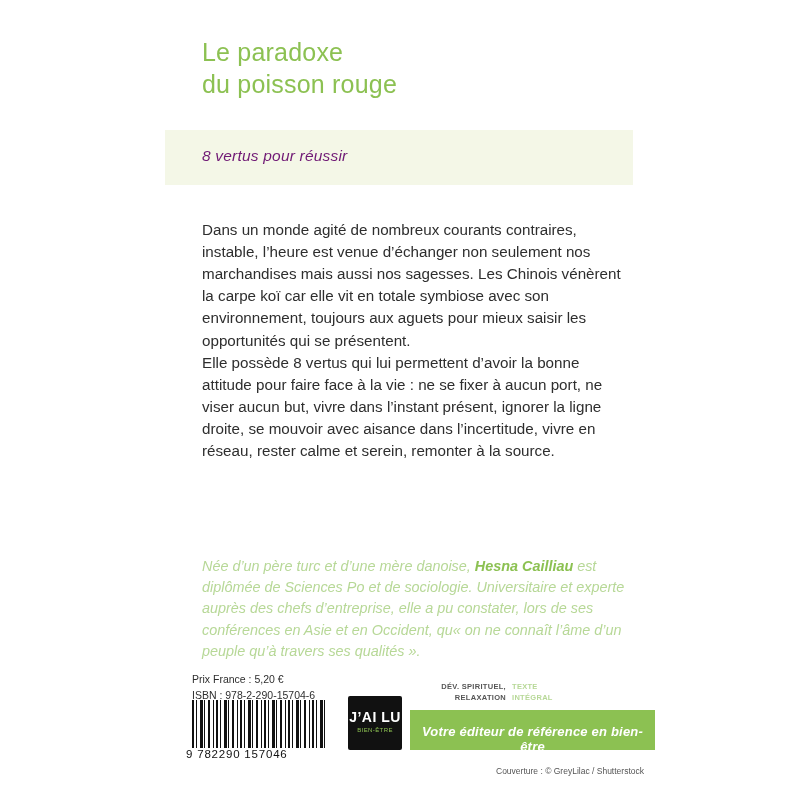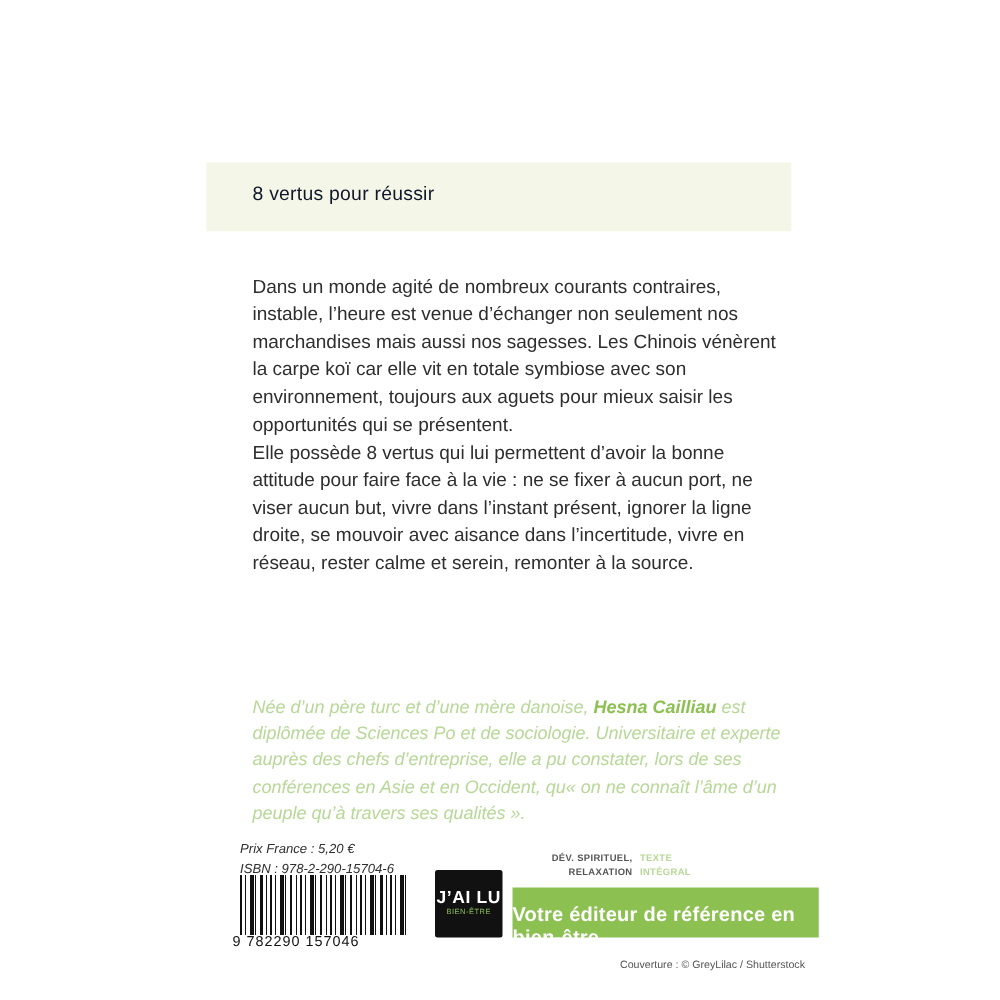--- a/index.html
+++ b/index.html
@@ -45,21 +45,22 @@
     top: 130px;
     width: 468px;
     height: 55px;
     background: #f4f7e7;
   }
   .subtitle-band .subtitle {
     position: absolute;
     left: 37px;
     top: 17px;
     font-size: 15.5px;
-    color: #0f172a;
+    font-style: italic;
+    color: #701a75;
     letter-spacing: 0.2px;
   }
 
   
   .body-copy {
     position: absolute;
     left: 202px;
     top: 219px;
     width: 420px;
     font-size: 15.2px;
@@ -91,21 +92,20 @@
 
   
   .price-block {
     position: absolute;
     left: 192px;
     top: 672px;
     width: 150px;
     font-size: 10.5px;
     line-height: 1.5;
     color: #2e2e2e;
-    font-style: italic;
   }
 
   
   .barcode {
     position: absolute;
     left: 192px;
     top: 700px;
     width: 134px;
     height: 48px;
     background:
@@ -190,42 +190,48 @@
     left: 410px;
     top: 710px;
     width: 245px;
     height: 40px;
     background: #8cc152;
   }
   .tagline-bar .tagline {
     position: absolute;
     left: 0; right: 0;
     top: 14px;
-    font-size: 16px;
+    text-align: center;
+    font-size: 13px;
     font-weight: bold;
     color: #ffffff;
     letter-spacing: 0.2px;
+    font-style: italic;
   }
 
   
   .credit {
     position: absolute;
     left: 430px;
     top: 766px;
     width: 280px;
     text-align: center;
     font-size: 8.5px;
     color: #555;
   }
 </style>
 </head>
 <body>
 
 <div class="page">
 
+  <div class="title">
+    <span>Le paradoxe</span>
+    <span class="line2">du poisson rouge</span>
+  </div>
 
   <div class="subtitle-band">
     <div class="subtitle">8 vertus pour réussir</div>
   </div>
 
   <div class="body-copy">
     <p>Dans un monde agité de nombreux courants contraires, instable, l’heure est venue d’échanger non seulement nos marchandises mais aussi nos sagesses. Les Chinois vénèrent la carpe koï car elle vit en totale symbiose avec son environnement, toujours aux aguets pour mieux saisir les opportunités qui se présentent.</p>
     <p>Elle possède 8 vertus qui lui permettent d’avoir la bonne attitude pour faire face à la vie : ne se fixer à aucun port, ne viser aucun but, vivre dans l’instant présent, ignorer la ligne droite, se mouvoir avec aisance dans l’incertitude, vivre en réseau, rester calme et serein, remonter à la source.</p>
   </div>
 

